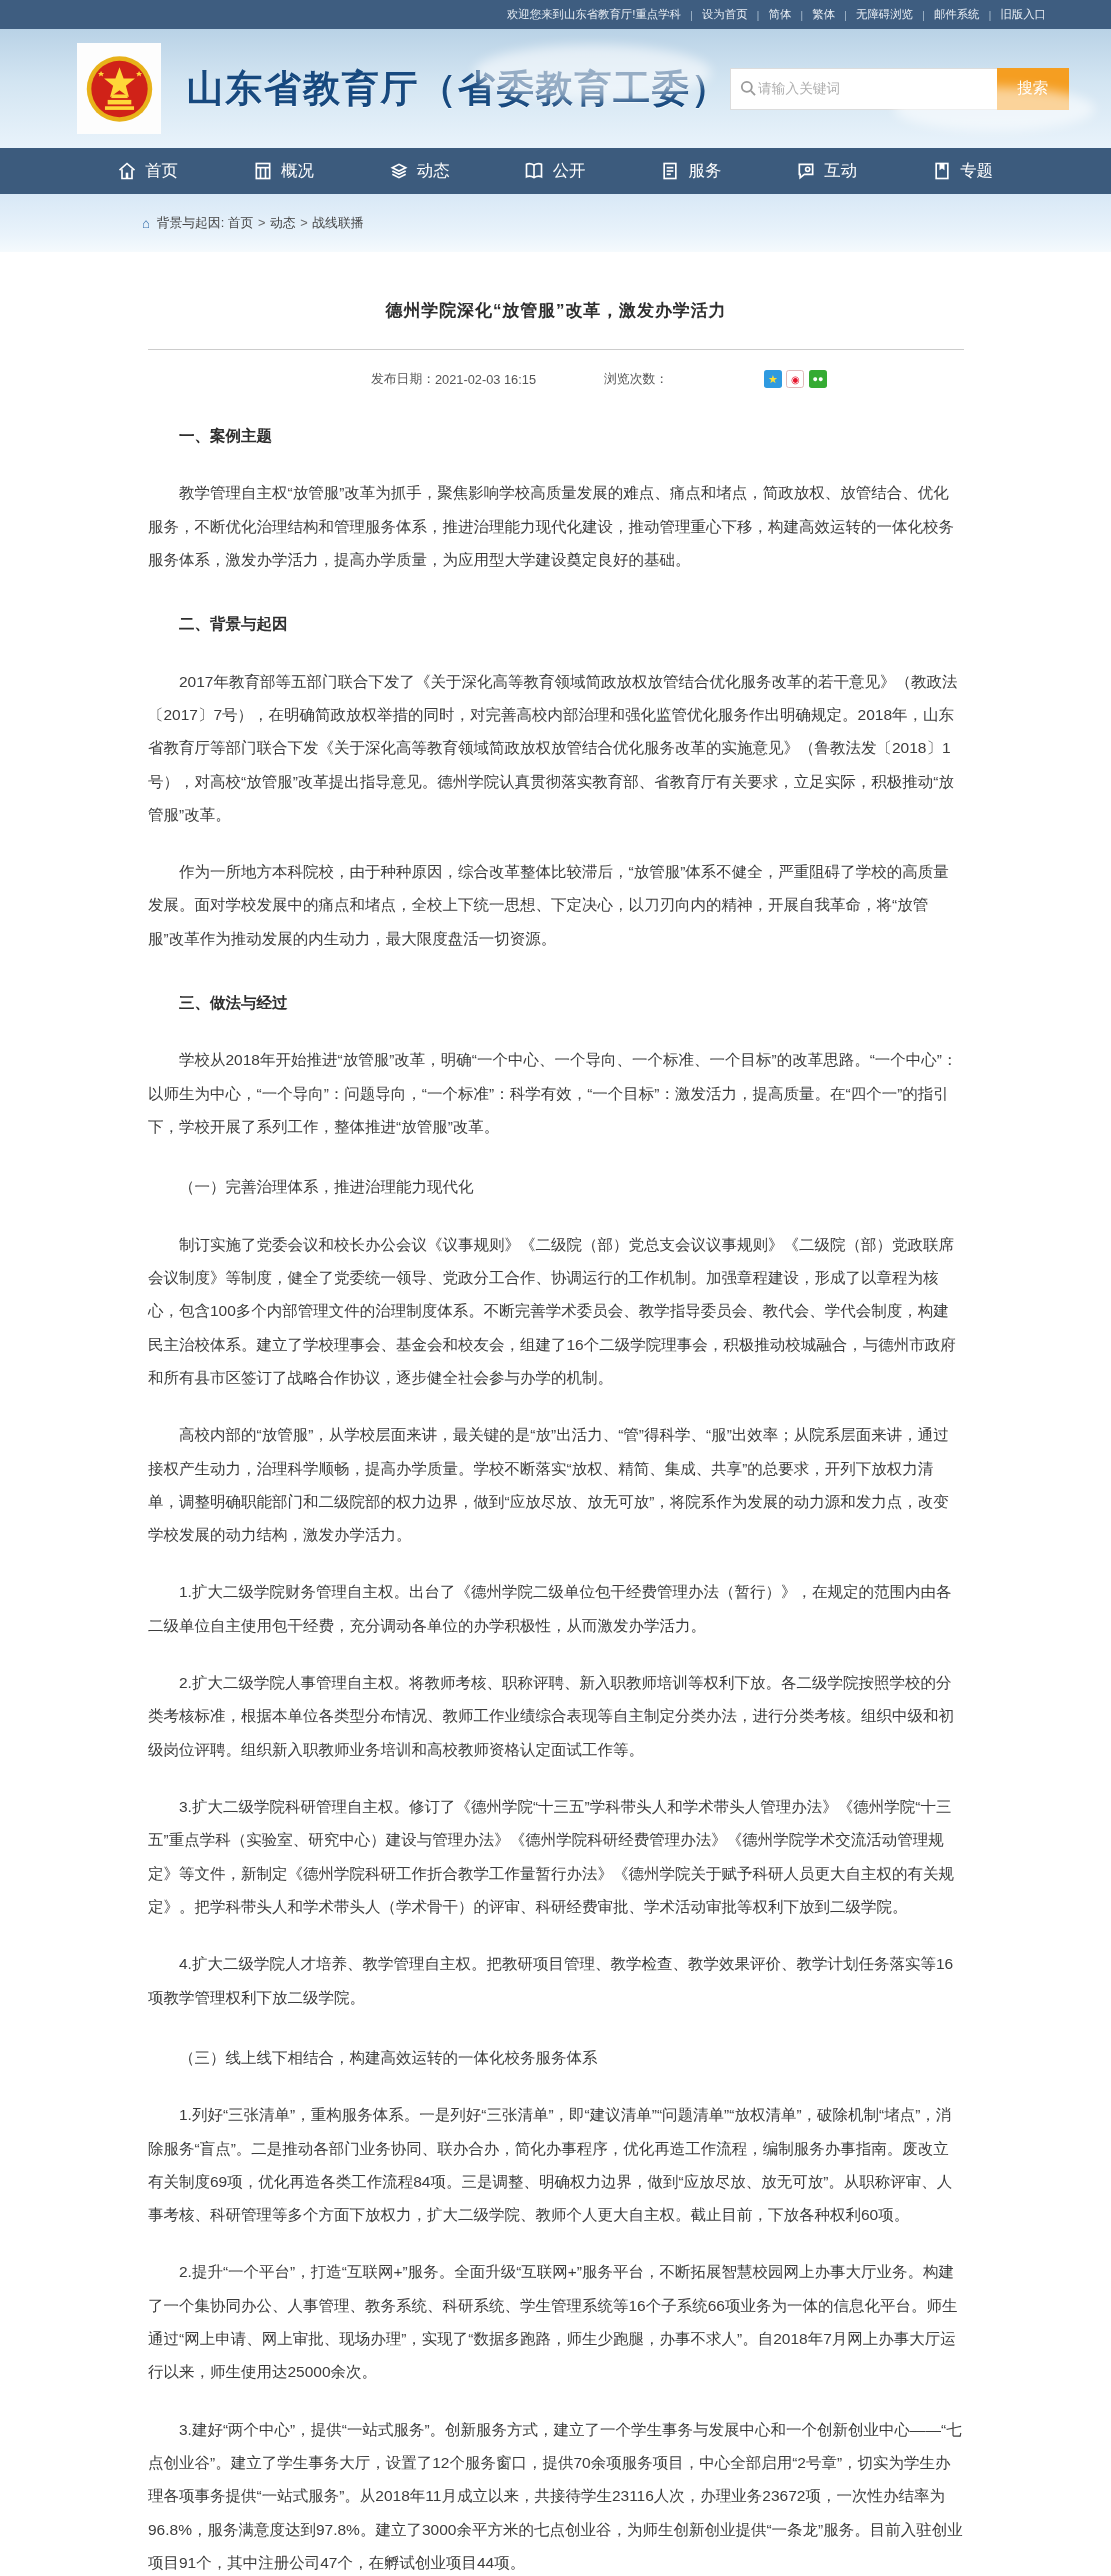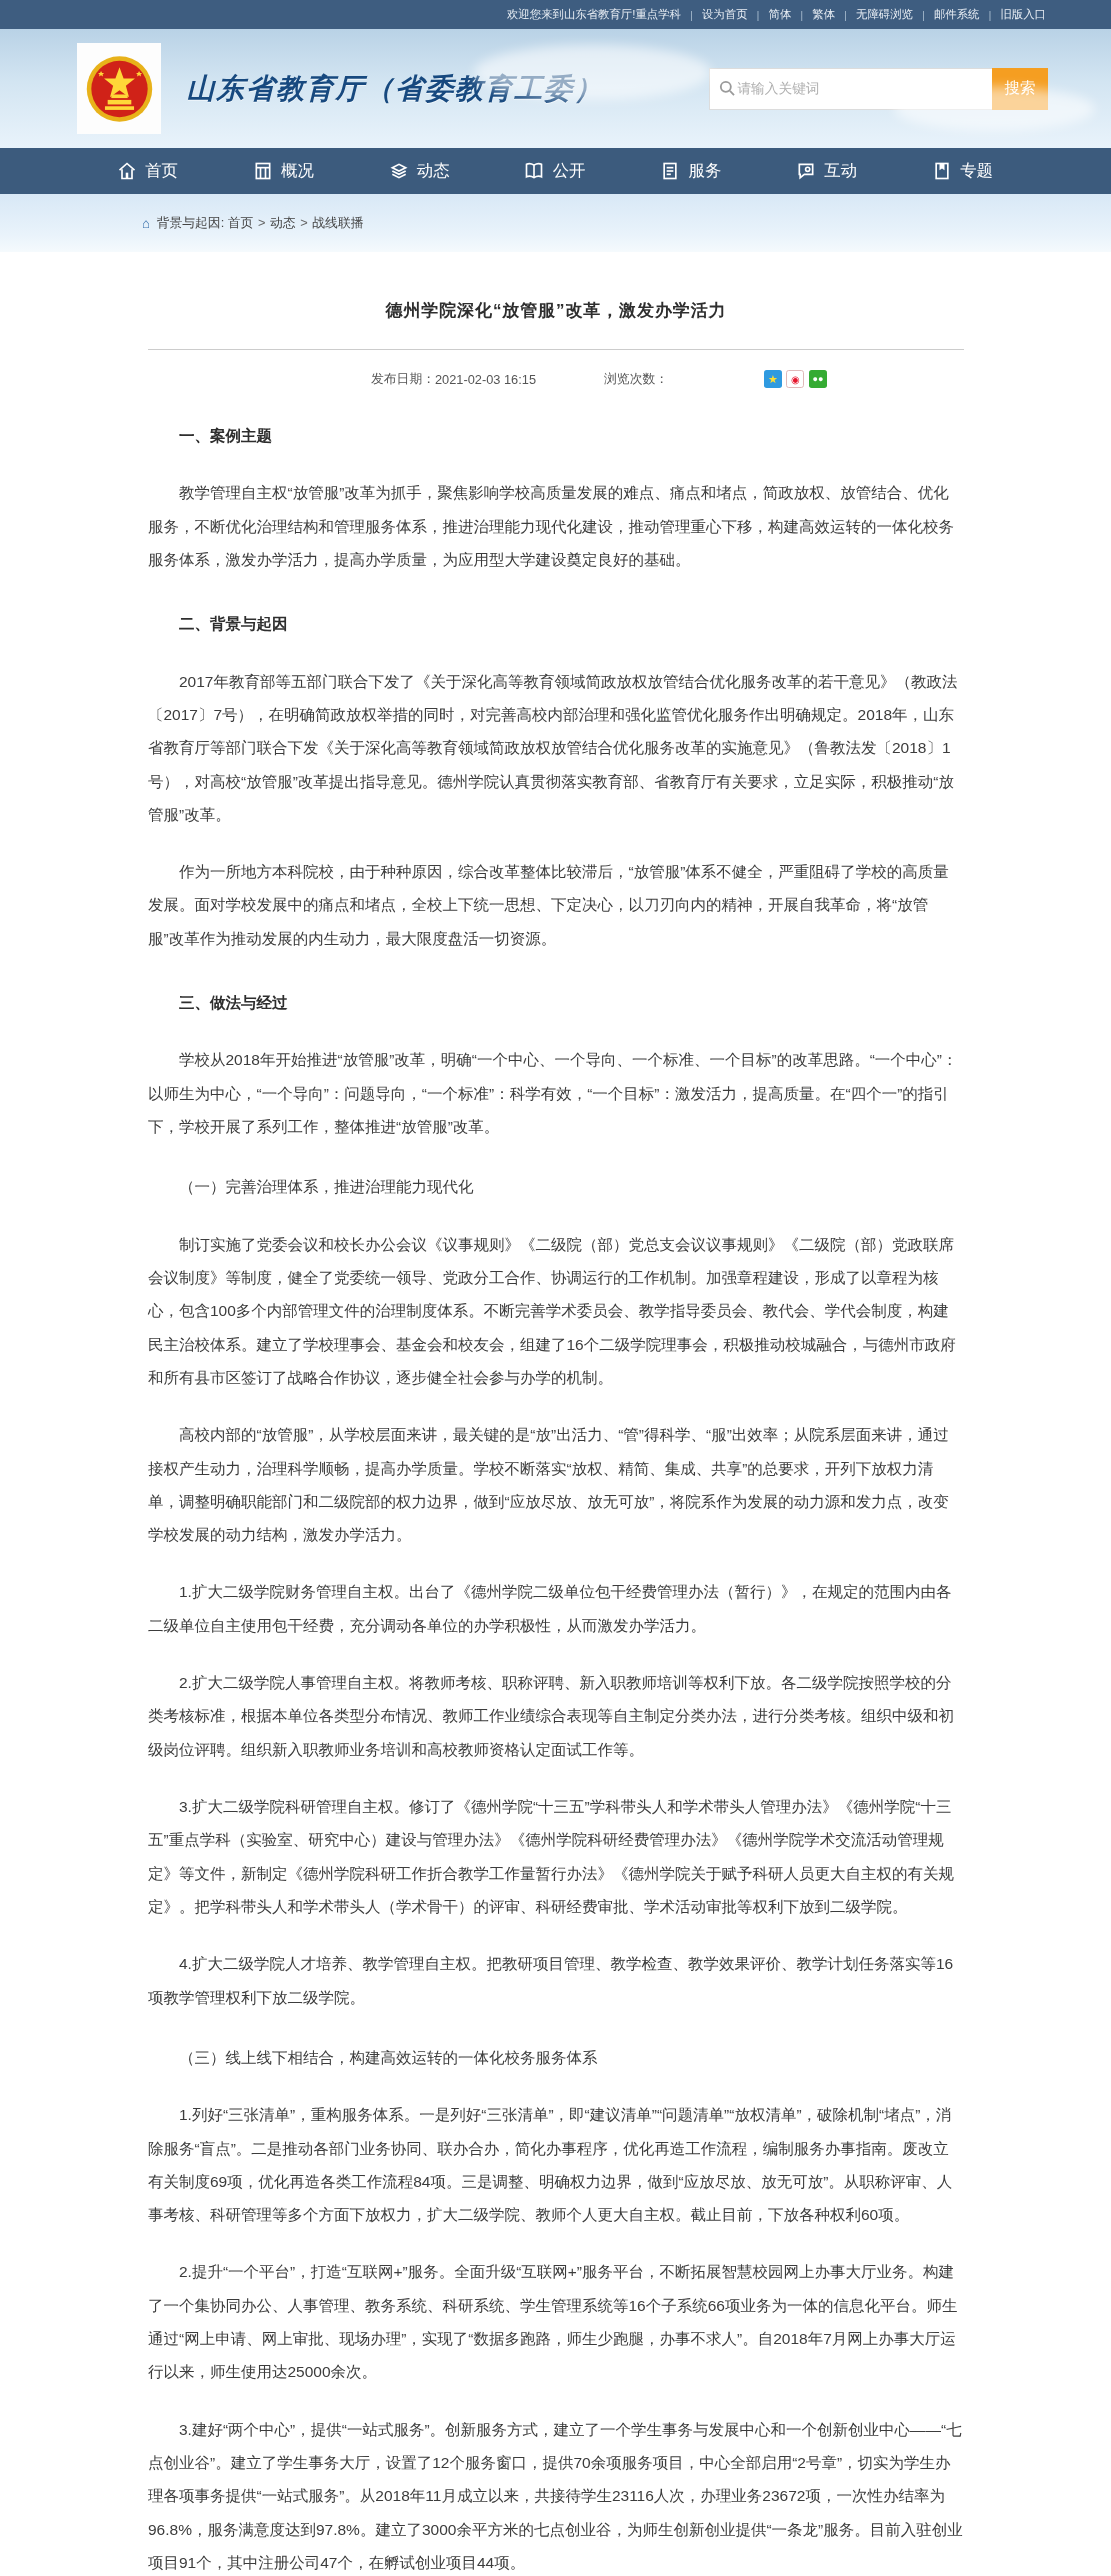--- a/index.html
+++ b/index.html
@@ -9,27 +9,27 @@
   
   .topbar { height:29px; background:#3e5d80; display:flex; align-items:center; justify-content:flex-end; padding:0 66px 0 67px; }
   .topbar, .topbar a { color:#e8eef4; font-size:11.4px; text-decoration:none; }
   .topbar-links { display:flex; align-items:center; gap:9px; }
   .topbar-sep { color:#9fb4c8; }
 
   
   .masthead { height:119px; background:linear-gradient(180deg,#b9d2e6 0%, #d3e5f2 45%, #e9f3fb 100%); position:relative; display:flex; align-items:center; padding:0 64px 0 77px; }
   .masthead .cloud { position:absolute; background:rgba(255,255,255,.55); border-radius:50%; filter:blur(5.5px); }
   .emblem-wrap { width:84px; height:91px; background:#fdfdfd; display:flex; align-items:center; justify-content:center; margin-right:25.5px; flex:0 0 auto; }
-  .site-title { font-size:28px; font-weight:bold; color:#17497f; letter-spacing:1.8px; white-space:nowrap; text-shadow:0 0.9px 0 rgba(255,255,255,.6);font-style:italic; }
+  .site-title { font-size:37px; font-weight:bold; color:#17497f; letter-spacing:1.8px; white-space:nowrap; text-shadow:0 0.9px 0 rgba(255,255,255,.6); }
   .search-area { margin-left:auto; display:flex; height:42px; width:339px; flex:0 0 auto; }
   .search-box { flex:1; background:#ffffff; border:0.9px solid #dcdcdc; border-right:none; display:flex; align-items:center; padding:0 9px; }
   .search-box svg { flex:0 0 auto; }
   .search-input { border:none; outline:none; flex:1; font-size:13.7px; margin-left:2px; color:#a16207; font-family:"Liberation Sans",sans-serif; }
   .search-input::placeholder { color:#b0b0b0; }
-  .search-btn { width:56px; background:#f59e21; color:#fff; font-size:15.5px; border:none; cursor:pointer; font-family:"Liberation Sans",sans-serif; }
+  .search-btn { width:72px; background:#f59e21; color:#fff; font-size:15.5px; border:none; cursor:pointer; font-family:"Liberation Sans",sans-serif; }
 
   
   .mainnav { height:46px; background:#3c5b7d; display:flex; align-items:center; justify-content:space-between; padding:0 119px 0 117px; }
   .nav-item { display:flex; align-items:center; gap:8.2px; color:#ffffff; font-size:16.4px; cursor:pointer; }
   .nav-icon { display:flex; align-items:center; }
 
   
   .crumbbar { height:58px; background:linear-gradient(180deg,#d8e8f6 0%, #e9f3fb 70%, #f5fafd 100%); display:flex; align-items:center; padding-left:142px; font-size:12.8px; color:#444; }
   .crumbbar .home-glyph { color:#3a72ad; margin-right:6.4px; font-size:13.7px; }
   .crumb-link { color:#444; text-decoration:none; cursor:pointer; }

